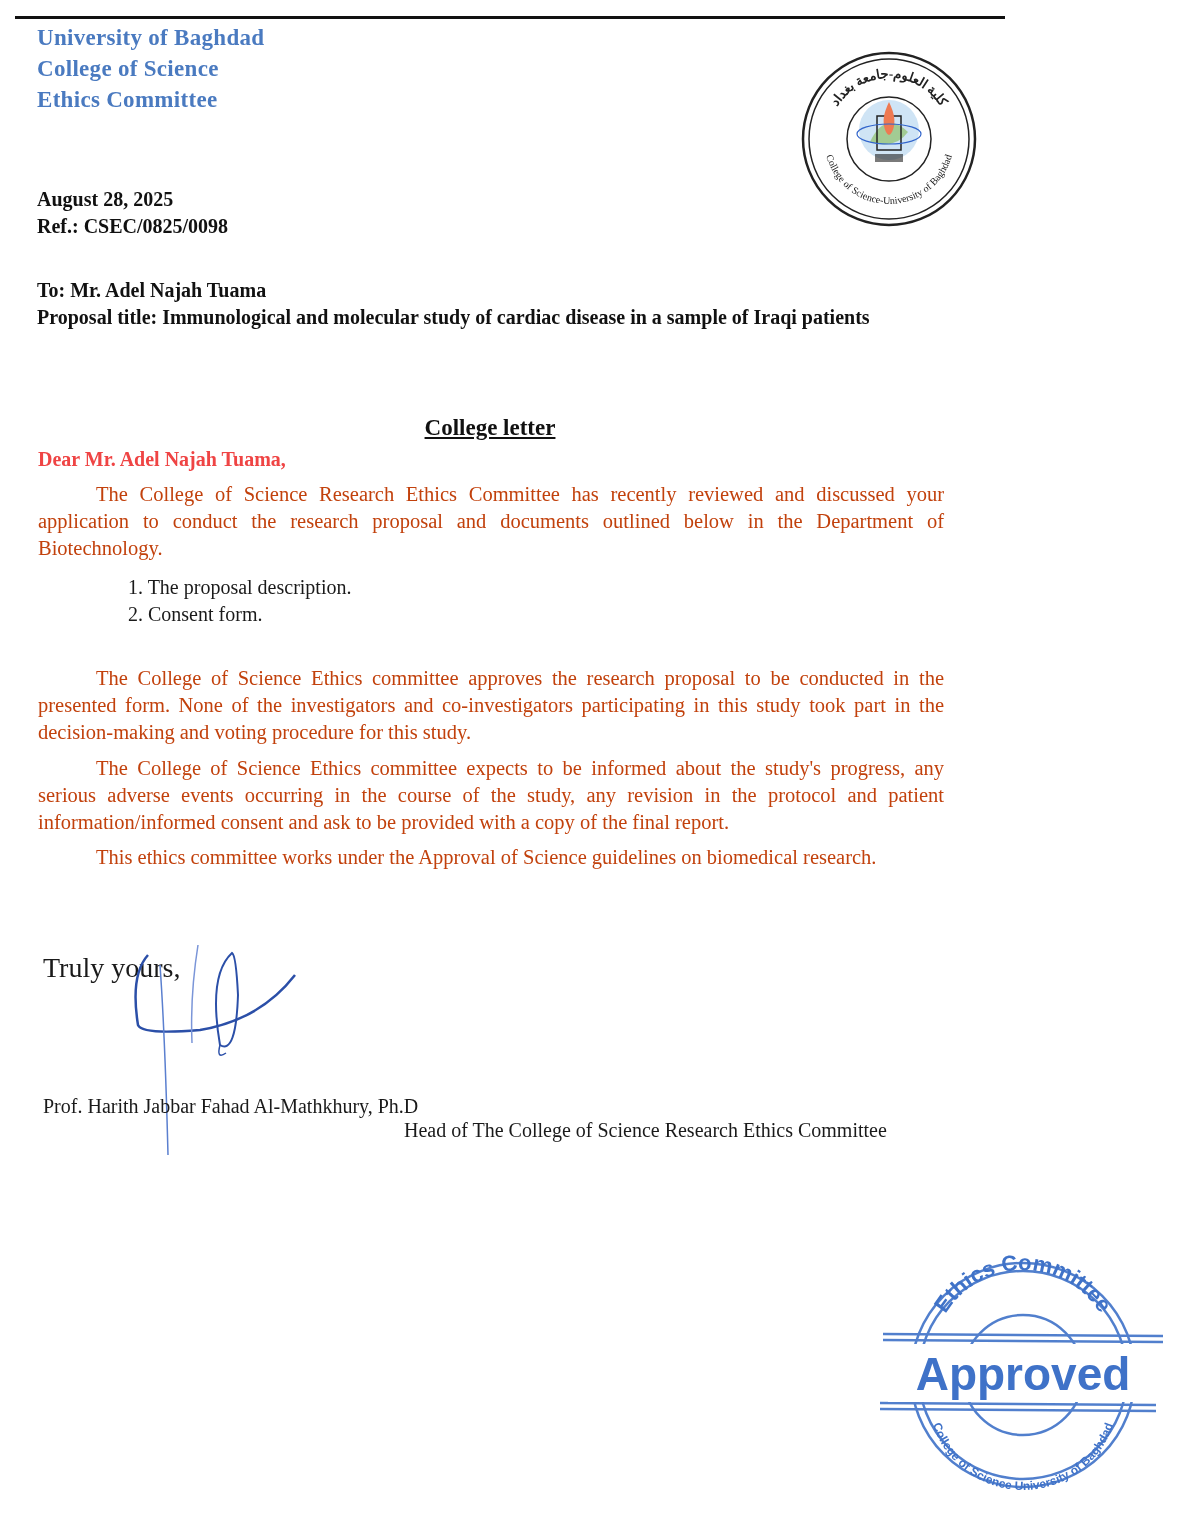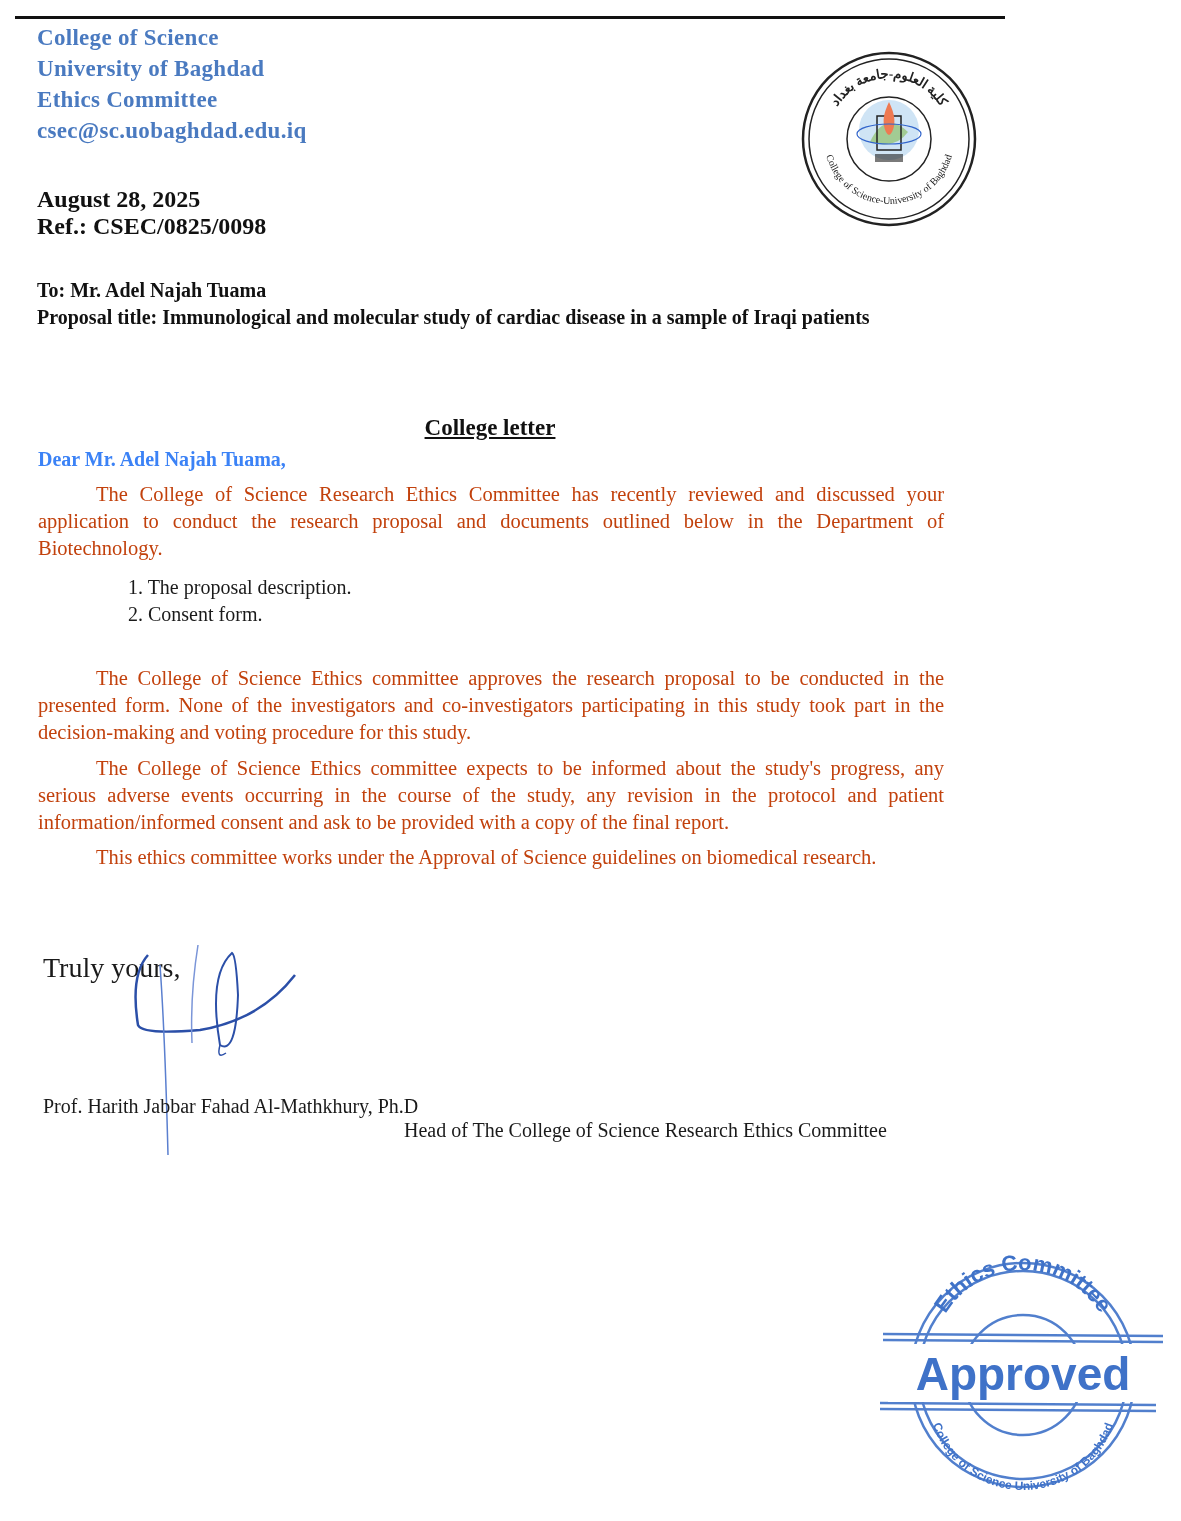--- a/index.html
+++ b/index.html
@@ -2,43 +2,42 @@
 <html><head>
 <meta charset="utf-8">
 <style>
   html, body { margin:0; padding:0; background:#ffffff; }
   body { width:1181px; height:1521px; position:relative; overflow:hidden;
          font-family:"Liberation Serif", "DejaVu Serif", serif; color:#1a1a1a; }
   .top-rule { position:absolute; left:15px; top:16px; width:990px; height:3px; background:#111; }
   .hdr { position:absolute; left:37px; top:22px; color:#4a7ac0; font-weight:bold; font-size:23px; line-height:31px; letter-spacing:0.3px; }
   .hdr div { white-space:nowrap; }
   .logo { position:absolute; left:800px; top:50px; width:178px; height:178px; }
-  .meta { position:absolute; left:37px; top:186px; font-weight:bold; font-size:24px; line-height:27px; color:#111; }
+  .meta { position:absolute; left:37px; top:186px; font-weight:bold; font-size:20px; line-height:27px; color:#111; }
   .to { position:absolute; left:37px; top:277px; font-weight:bold; font-size:20px; line-height:27px; color:#111; width:900px; }
   .title { position:absolute; left:0; width:980px; top:415px; text-align:center; font-weight:bold; font-size:23px; text-decoration:underline; color:#111; }
-  .salutation { position:absolute; left:38px; top:448px; font-weight:bold; font-size:20px; color:#3b82f6; }
+  .salutation { position:absolute; left:38px; top:448px; font-weight:bold; font-size:20px; color:#ef4444; }
   .para { position:absolute; left:38px; width:906px; font-size:20.5px; line-height:27px; text-align:justify; color:#c2410c; }
   .para .indent { display:inline-block; width:58px; }
   .list { position:absolute; left:128px; top:574px; font-size:20px; line-height:27px; }
   .closing { position:absolute; left:43px; top:952px; font-size:28px; }
   .signer { position:absolute; left:43px; top:1095px; font-size:20px; }
   .role { position:absolute; left:404px; top:1119px; font-size:20px; }
   .sig { position:absolute; left:120px; top:935px; width:190px; height:220px; }
   .stamp { position:absolute; left:878px; top:1250px; width:290px; height:250px; }
 </style>
 </head>
 <body>
 
 <div class="top-rule"></div>
 
 <div class="hdr">
+  <div>University of Baghdad</div>
   <div>College of Science</div>
-  <div>University of Baghdad</div>
   <div>Ethics Committee</div>
-  <div>csec@sc.uobaghdad.edu.iq</div>
 </div>
 
 <svg class="logo" viewBox="0 0 178 178">
   <circle cx="89" cy="89" r="86" fill="none" stroke="#222" stroke-width="2.5"></circle>
   <circle cx="89" cy="89" r="80" fill="none" stroke="#222" stroke-width="1.5"></circle>
   <circle cx="89" cy="89" r="42" fill="none" stroke="#222" stroke-width="1.5"></circle>
   <circle cx="89" cy="80" r="30" fill="#cfe4f5"></circle>
   <path d="M70 92 Q85 60 108 82 Q95 100 70 92Z" fill="#8fc06a" opacity="0.7"></path>
   <rect x="77" y="66" width="24" height="34" fill="none" stroke="#222" stroke-width="1.5"></rect>
   <path d="M89 52 Q80 70 86 82 Q89 88 92 82 Q98 70 89 52Z" fill="#ee7a52"></path>

